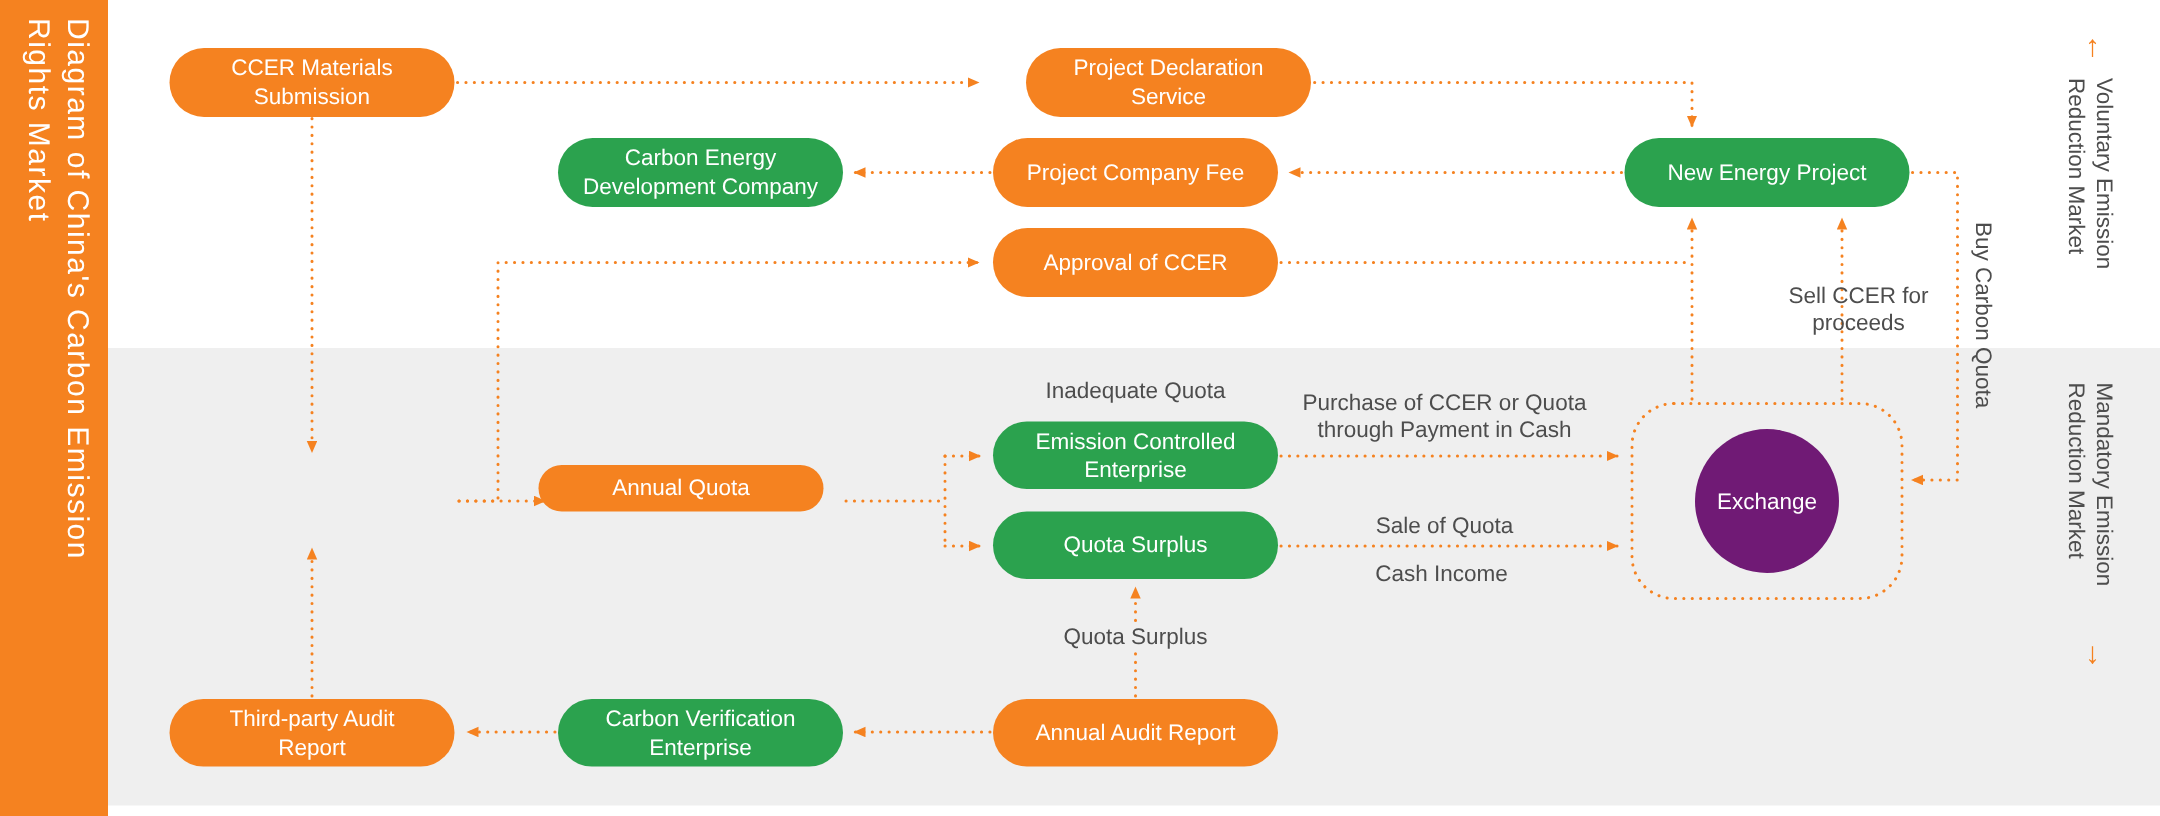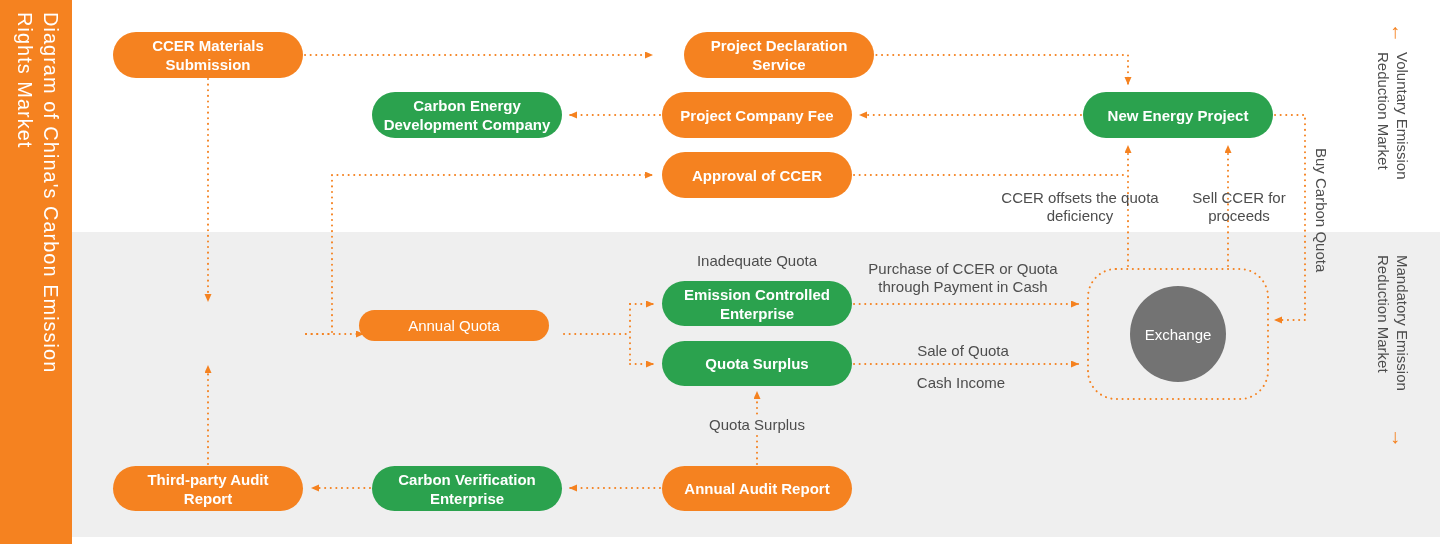--- a/index.html
+++ b/index.html
@@ -17,25 +17,25 @@
 
   .section-bg { position:absolute; left:72px; top:232px; width:1368px; height:305px; background:#EFEFEF; }
 
   .node {
     position:absolute; display:flex; align-items:center; justify-content:center;
     text-align:center; color:#ffffff; font-size:15px; line-height:19px;
     white-space:pre-line;
   }
   .node.orange { background:#F58220; }
   .node.green  { background:#2BA24E; }
-  .r23 { border-radius:23px;font-weight:bold; } .r24 { border-radius:24px; }
+  .r23 { border-radius:23px; } .r24 { border-radius:24px; }
 
   .exchange-circle {
     position:absolute; left:1130px; top:286px; width:96px; height:96px;
-    border-radius:50%; background:#737373; color:#ffffff;
+    border-radius:50%; background:#701a75; color:#ffffff;
     display:flex; align-items:center; justify-content:center; font-size:15px;
   }
 
   .flow-label {
     position:absolute; color:#4D4D4D; font-size:15px; line-height:18px;
     text-align:center; white-space:pre-line;
   }
   .mask { background:#EFEFEF; padding:0 6px; }
 
   .vlabel {
@@ -113,22 +113,20 @@
 Report</div>
 
   <div class="flow-label" style="left:657px;top:252px;width:200px">Inadequate Quota</div>
   <div class="flow-label" style="left:662px;top:398px;width:190px">
     <span class="mask">Quota Surplus</span>
   </div>
   <div class="flow-label" style="left:853px;top:260px;width:220px">Purchase of CCER or Quota
 through Payment in Cash</div>
   <div class="flow-label" style="left:878px;top:342px;width:170px">Sale of Quota</div>
   <div class="flow-label" style="left:876px;top:374px;width:170px">Cash Income</div>
-  <div class="flow-label" style="left:980px;top:189px;width:200px">CCER offsets the quota
-deficiency</div>
   <div class="flow-label" style="left:1189px;top:189px;width:100px">Sell CCER for
 proceeds</div>
   <div class="flow-label vlabel" style="left:1312px;top:140px;height:140px">Buy Carbon Quota</div>
 
   <div class="market-arrow" style="left:1380px;top:20px;width:30px">↑</div>
   <div class="market-label vlabel" style="left:1374px;top:52px;height:170px">Voluntary Emission
 Reduction Market</div>
   <div class="market-label vlabel" style="left:1374px;top:255px;height:190px">Mandatory Emission
 Reduction Market</div>
   <div class="market-arrow" style="left:1380px;top:425px;width:30px">↓</div>

